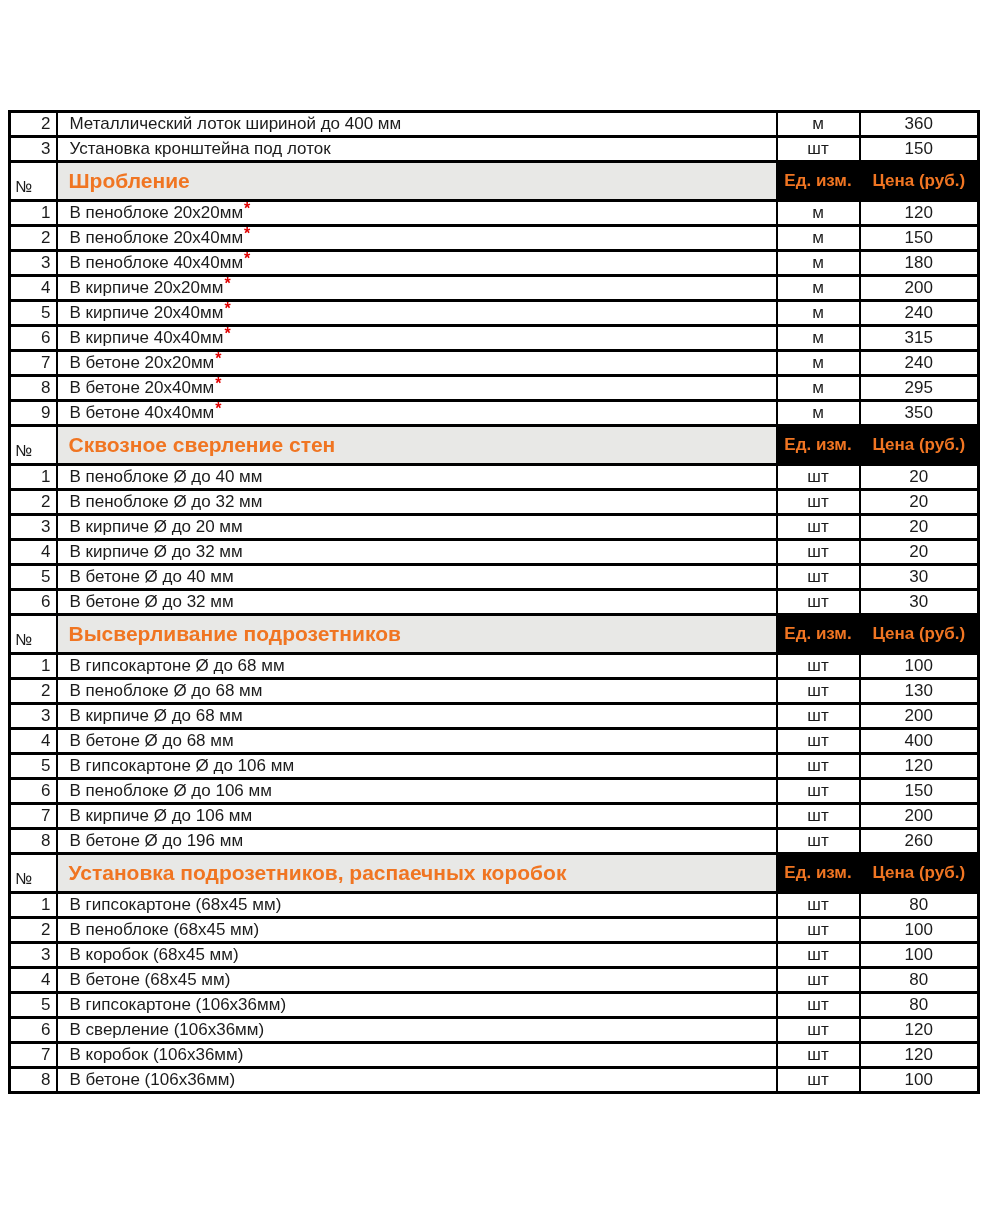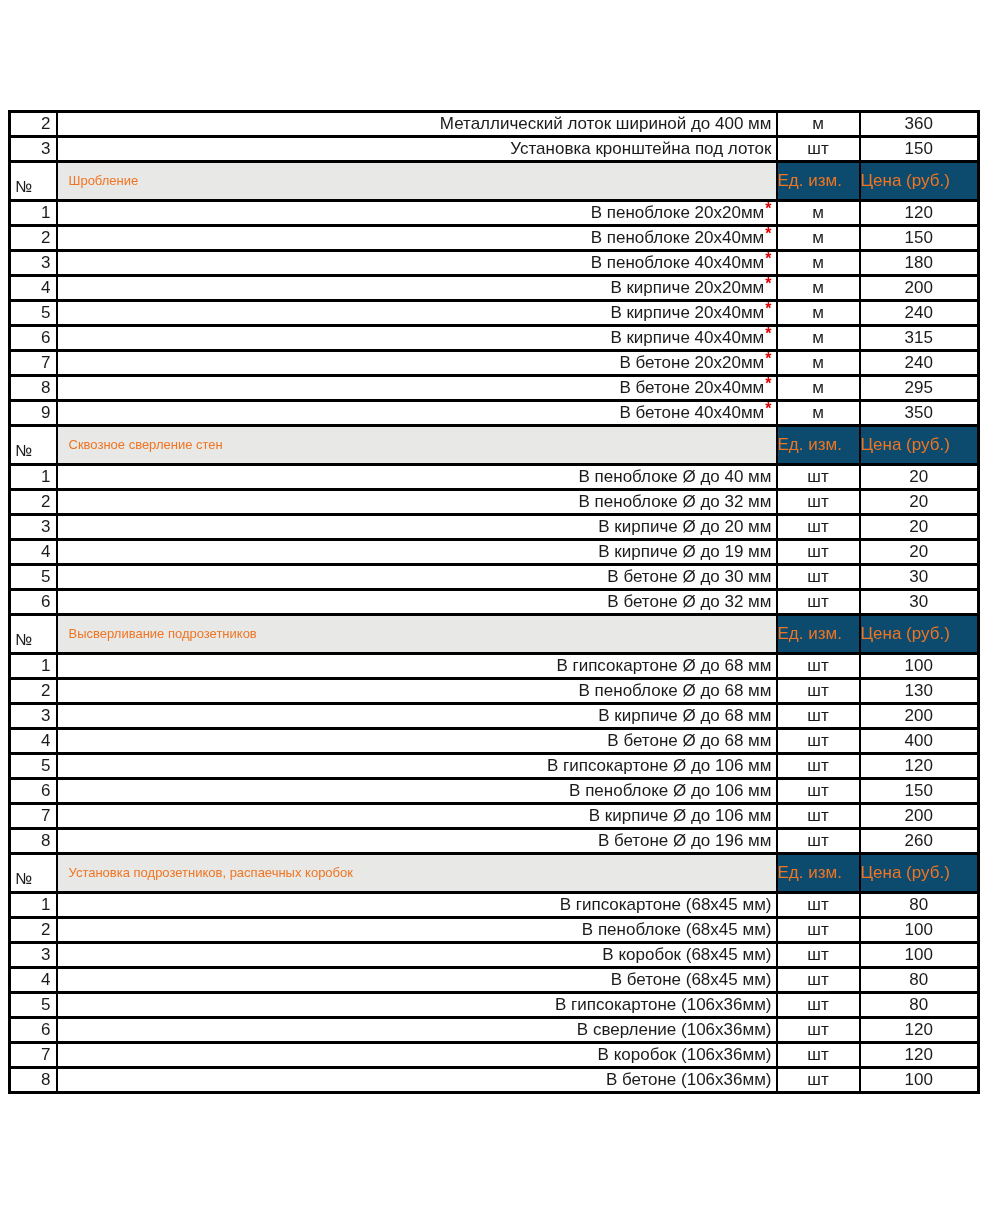--- a/index.html
+++ b/index.html
@@ -43,49 +43,49 @@
     white-space: nowrap;
   }
   tr.data-row td { height: 22px; }
   tr.section-row td { height: 33px; }
 
   td.col-num {
     text-align: right;
     padding: 0 5px 0 0;
   }
   td.col-desc {
-    text-align: right;
+    text-align: left;
     padding: 0 4px 0 12px;
   }
   td.col-unit, td.col-price {
     text-align: center;
     padding: 0;
   }
 
   td.num-header {
     background: #ffffff;
     text-align: left;
     vertical-align: bottom;
     padding: 0 0 3px 4px;
     font-size: 16px;
     color: #1b1b1b;
   }
   td.section-title {
     background: #e8e8e6;
     color: #f07522;
-    font-weight: normal;
+    font-weight: bold;
     text-align: left;
     padding: 0 4px 0 11px;
-    font-size: 13px;
+    font-size: 21px;
   }
   td.unit-header, td.price-header {
-    background: #0c4a6e;
+    background: #000000;
     color: #f07522;
-    font-weight: normal;
-    text-align: left;
+    font-weight: bold;
+    text-align: center;
     font-size: 17px;
     padding: 0;
   }
   span.star {
     color: #e00000;
     font-weight: bold;
     font-size: 16px;
     position: relative;
     top: -4px;
     margin-left: 1px;
@@ -195,27 +195,27 @@
             <td class="col-price">20</td>
           </tr>
           <tr class="data-row">
             <td class="col-num">3</td>
             <td class="col-desc">В кирпиче Ø до 20 мм</td>
             <td class="col-unit">шт</td>
             <td class="col-price">20</td>
           </tr>
           <tr class="data-row">
             <td class="col-num">4</td>
-            <td class="col-desc">В кирпиче Ø до 19 мм</td>
+            <td class="col-desc">В кирпиче Ø до 32 мм</td>
             <td class="col-unit">шт</td>
             <td class="col-price">20</td>
           </tr>
           <tr class="data-row">
             <td class="col-num">5</td>
-            <td class="col-desc">В бетоне  Ø до 30 мм</td>
+            <td class="col-desc">В бетоне  Ø до 40 мм</td>
             <td class="col-unit">шт</td>
             <td class="col-price">30</td>
           </tr>
           <tr class="data-row">
             <td class="col-num">6</td>
             <td class="col-desc">В бетоне Ø до 32 мм</td>
             <td class="col-unit">шт</td>
             <td class="col-price">30</td>
           </tr>
           <tr class="section-row">

